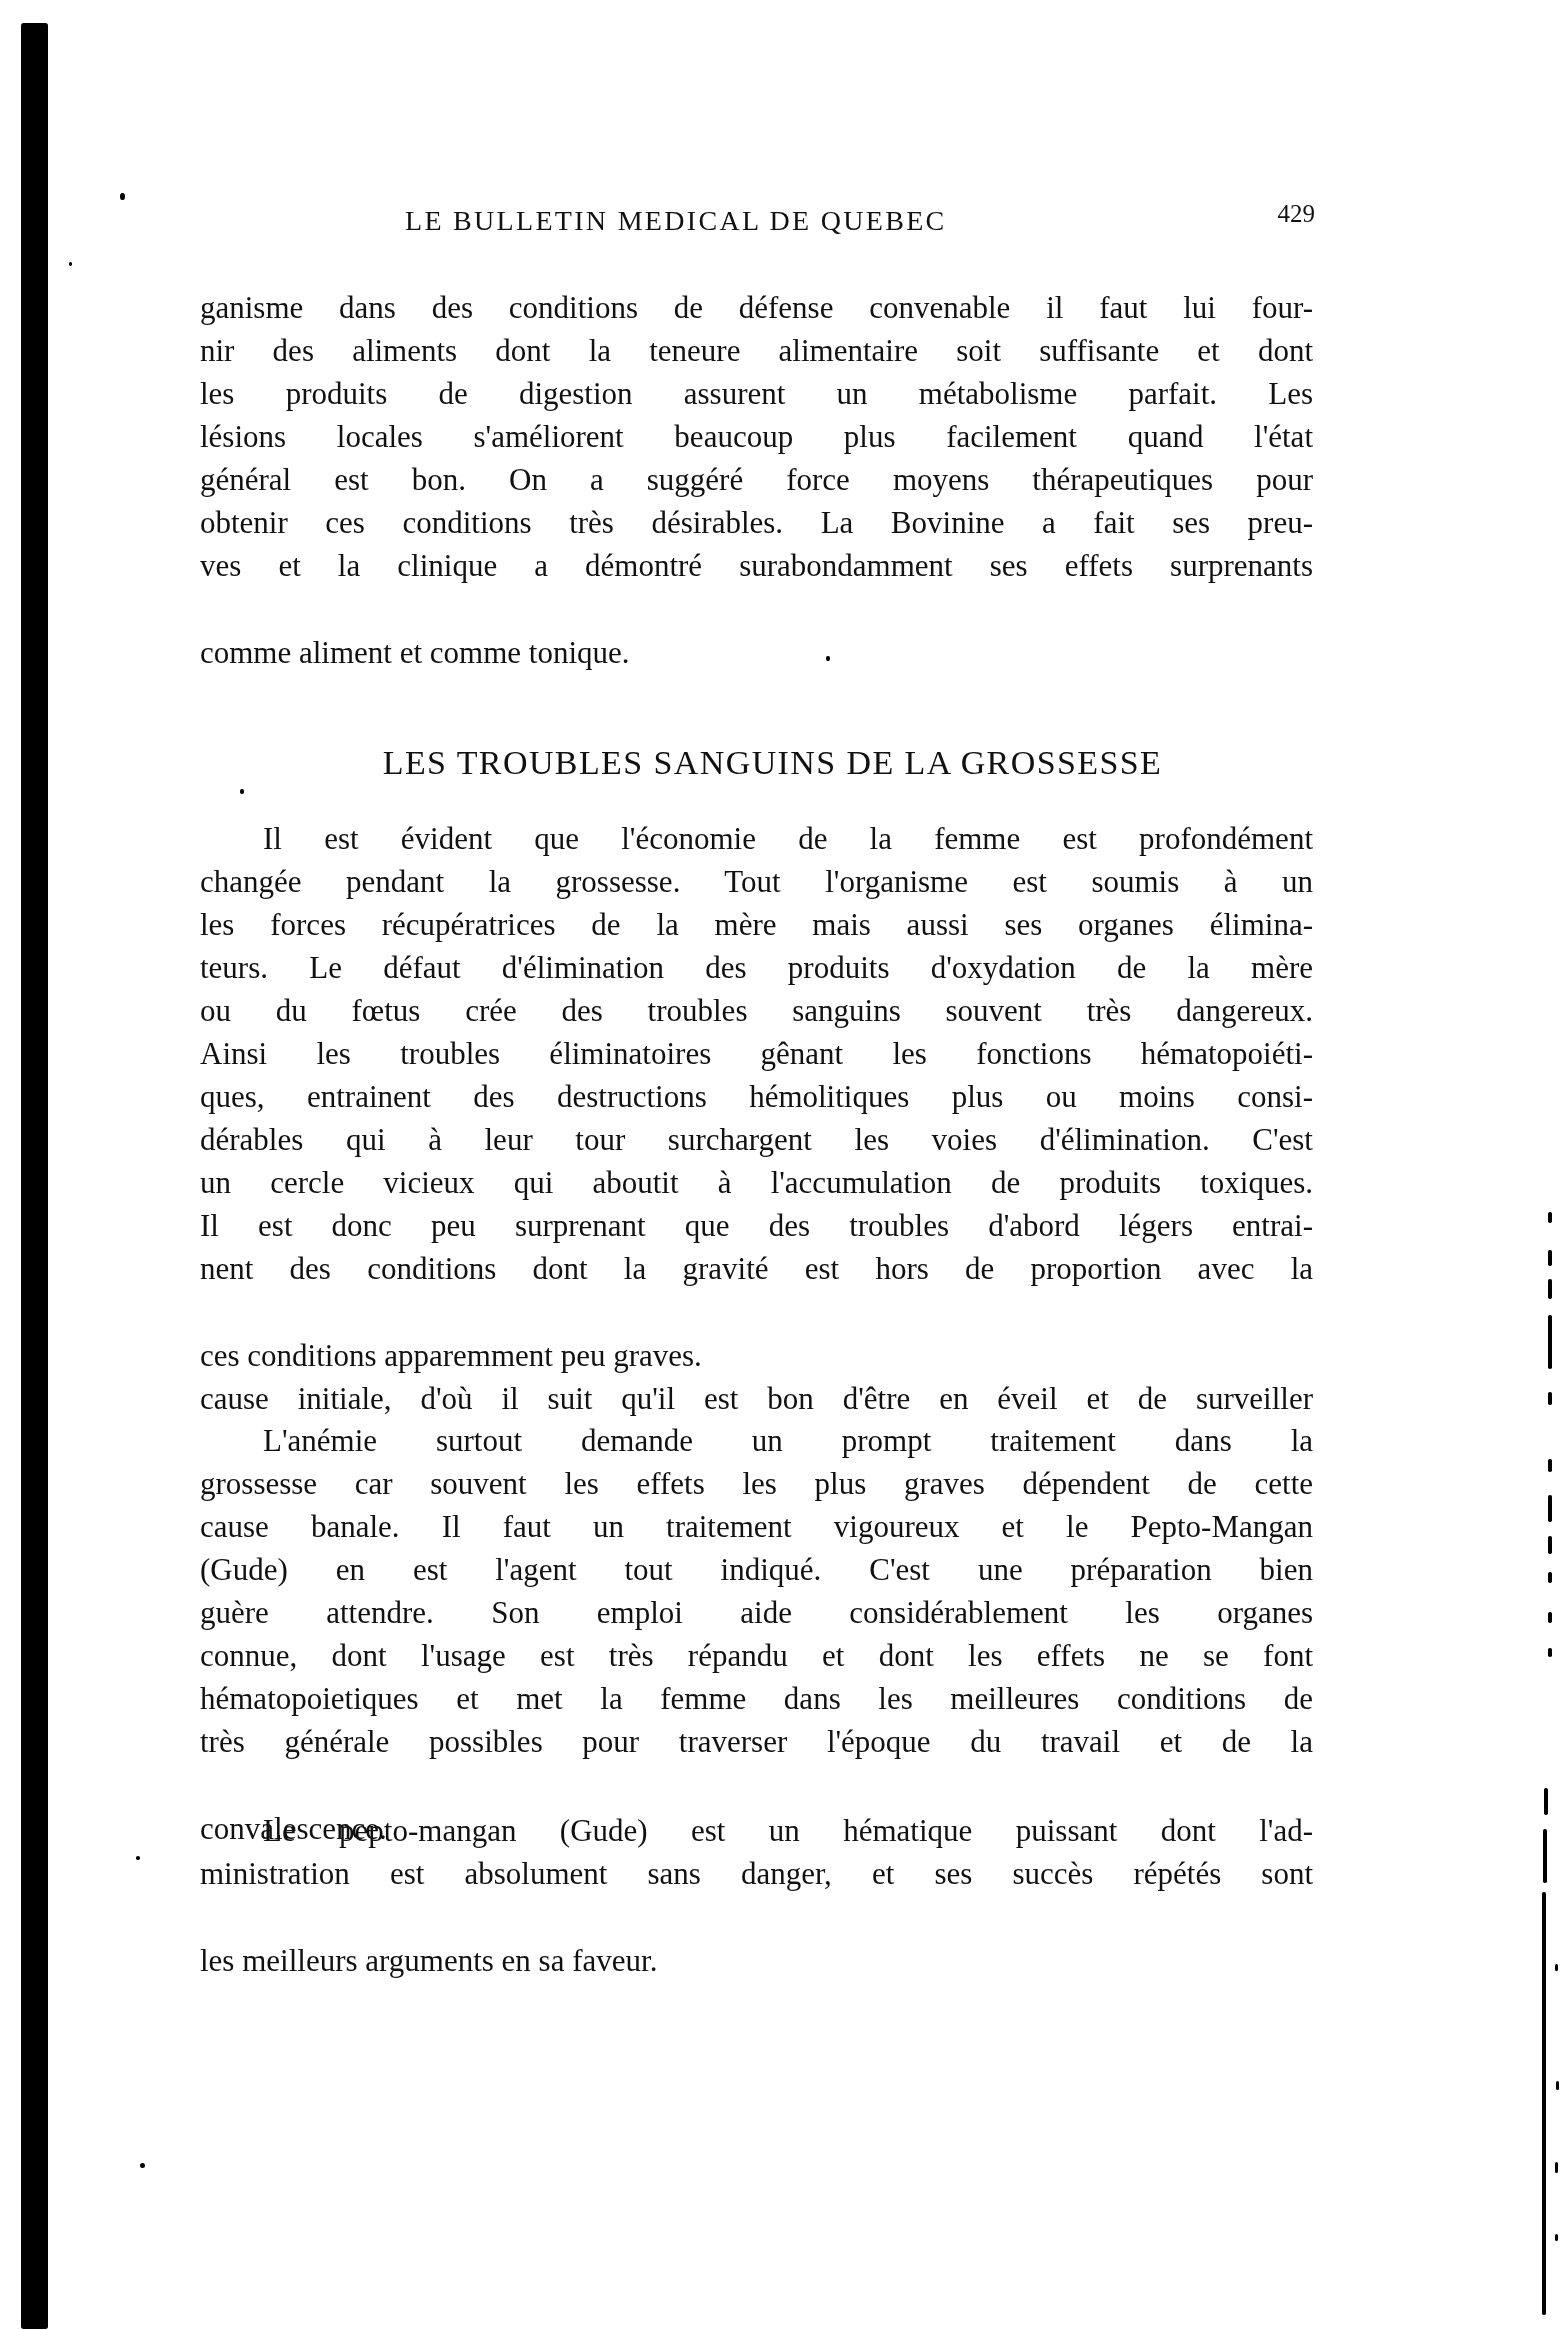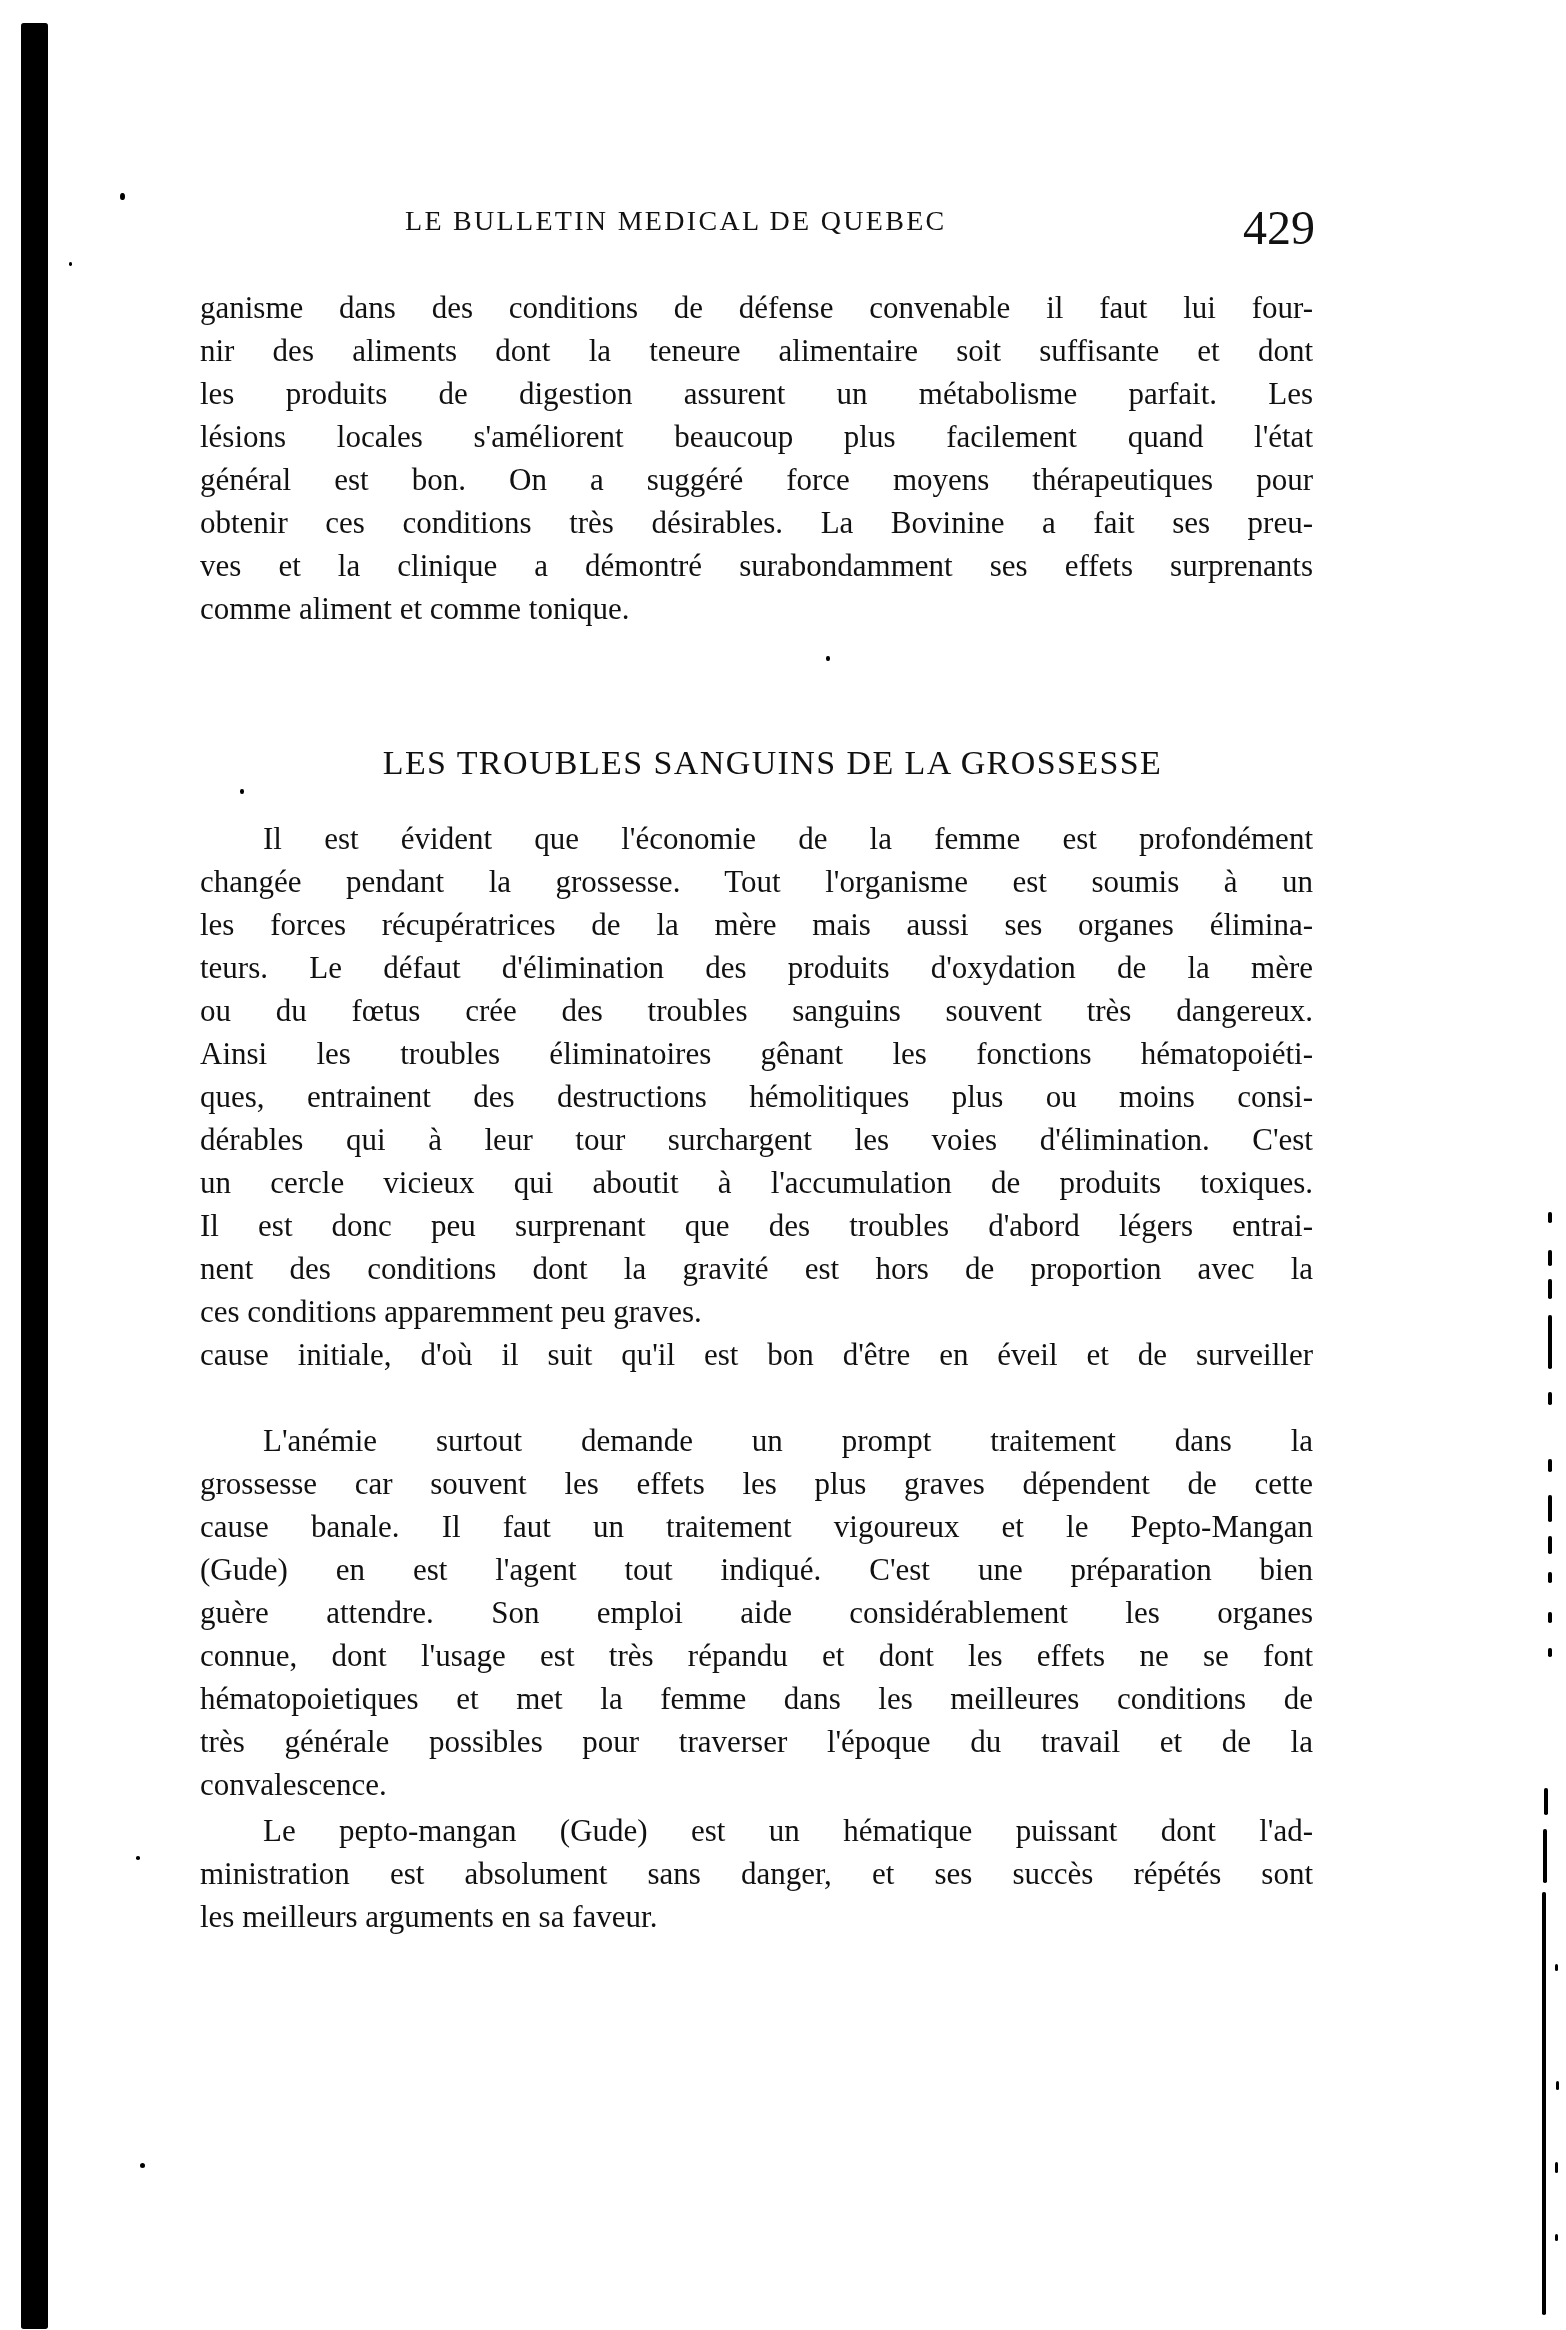--- a/index.html
+++ b/index.html
@@ -47,39 +47,40 @@
     left: 205px;
     top: 5.4px;
     font-size: 28px;
     letter-spacing: 2.3px;
     text-transform: uppercase;
   }
   .running-head .folio {
     position: absolute;
     right: 0;
     top: 0;
-    font-size: 48px;
+    font-size: 25px;
   }
   .text-block {
     position: absolute;
     left: 200px;
     width: 1113px;
     font-size: 31px;
     line-height: 43px;
     text-align: justify;
   }
   .text-block .line {
     display: block;
     white-space: nowrap;
     text-align: justify;
     text-align-last: justify;
     height: 43px;
   }
   .text-block .line.last {
     text-align-last: left;
+    margin-top: 44px;
   }
   .text-block .line.indent {
     padding-left: 63px;
   }
   #para-1 { top: 286px; }
   #para-2 { top: 817px; }
   #para-3 { top: 1419px; }
   #para-4 { top: 1809px; }
   .section-heading {
     position: absolute;

